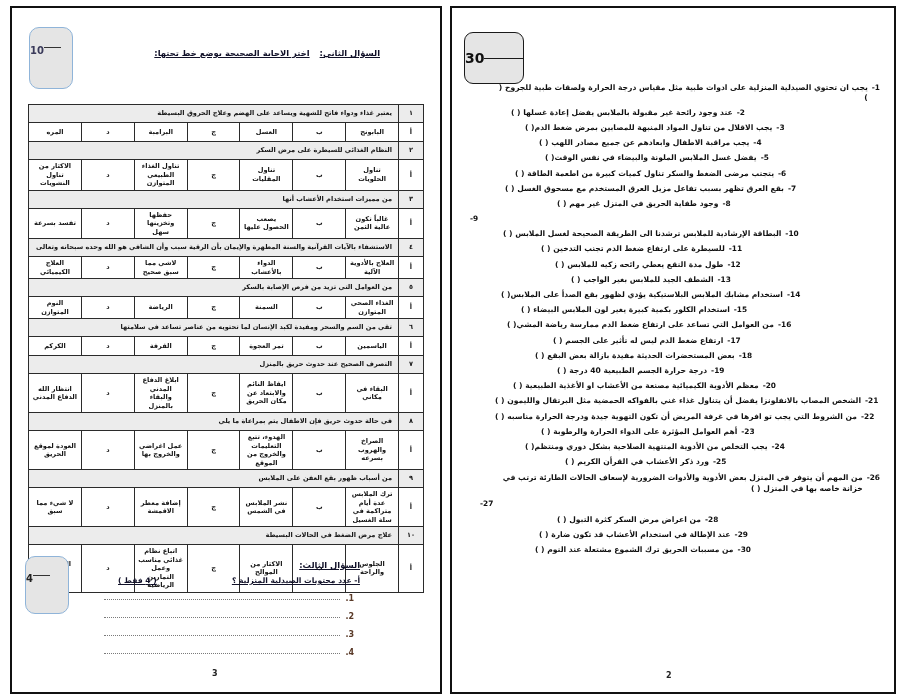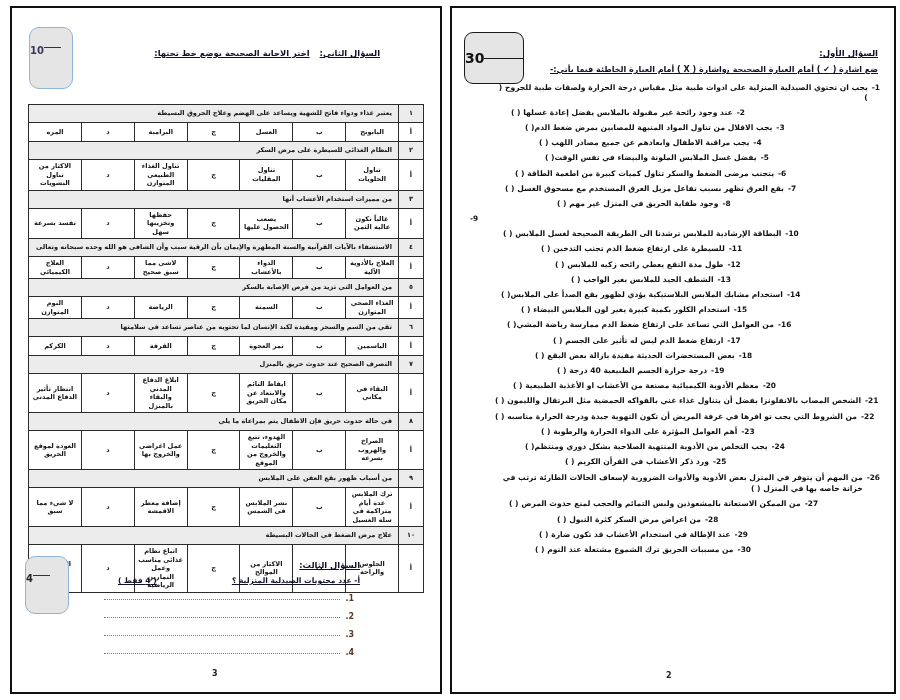--- a/index.html
+++ b/index.html
@@ -206,26 +206,20 @@
 
 <div class="sheet">
 
   <div class="page page-left">
 
     <div class="score-box dark box30">
       <div class="sep-line"></div>
       <div class="score-val">30</div>
     </div>
 
-    <div class="q1-head">
-      <div class="q-title">السؤال الأول:</div>
-      <div class="q-instr">
-        <span>ضع  اشارة ( </span><span class="mark">✔</span><span> ) أمام العبارة الصحيحة ,واشارة ( </span><span class="mark">X</span><span> ) أمام العبارة الخاطئة فيما يأتي:-</span>
-      </div>
-    </div>
 
     <div class="items">
       <div class="item" style="justify-content:flex-start;">
         <span class="num">1-</span>
         <span class="txt">يجب ان تحتوي الصيدلية المنزلية على ادوات طبية مثل مقياس درجة الحرارة ولصقات طبية للجروح (     )</span>
       </div>
       <div class="item" style="justify-content:flex-end;padding-left:16px;">
         <span class="num">2-</span>
         <span class="txt">عند وجود رائحة غير مقبولة بالملابس يفضل إعادة غسلها (     )</span>
       </div>
@@ -319,21 +313,20 @@
       <div class="item" style="justify-content:flex-end;padding-left:70px;">
         <span class="num">25-</span>
         <span class="txt">ورد ذكر الأعشاب في القرأن الكريم (     )</span>
       </div>
       <div class="item wrap2" style="justify-content:flex-end;padding-left:0px;">
         <span class="num">26-</span>
         <span class="txt">من المهم أن يتوفر في المنزل بعض الأدوية والأدوات الضرورية لإسعاف الحالات الطارئة ترتب في خزانة خاصه بها في المنزل (     )</span>
       </div>
       <div class="item" style="justify-content:flex-end;padding-left:14px;">
         <span class="num">27-</span>
-        <span class="txt">من الممكن الاستعانة بالمشعوذين ولبس التمائم والحجب لمنع حدوث المرض (     )</span>
       </div>
       <div class="item" style="justify-content:flex-end;padding-left:62px;">
         <span class="num">28-</span>
         <span class="txt">من اعراض مرض السكر كثرة التبول (     )</span>
       </div>
       <div class="item" style="justify-content:flex-end;padding-left:44px;">
         <span class="num">29-</span>
         <span class="txt">عند الإطالة في استخدام الأعشاب قد تكون ضارة (     )</span>
       </div>
       <div class="item" style="justify-content:flex-end;padding-left:40px;">
@@ -454,21 +447,21 @@
           <td class="stem" colspan="7">التصرف الصحيح عند حدوث حريق بالمنزل</td>
         </tr>
         <tr class="opts">
           <td class="rownum">أ</td>
           <td class="opt opt-a">البقاء في مكاني</td>
           <td class="lbl">ب</td>
           <td class="opt opt-b">ايقاظ النائم والابتعاد عن مكان الحريق</td>
           <td class="lbl">ج</td>
           <td class="opt opt-c">ابلاغ الدفاع المدني والبقاء بالمنزل</td>
           <td class="lbl">د</td>
-          <td class="opt opt-d">انتظار تأثير الدفاع المدني</td>
+          <td class="opt opt-d">انتظار الله الدفاع المدني</td>
         </tr>
 
         <tr class="stem">
           <td class="qnum">٨</td>
           <td class="stem" colspan="7">في حالة حدوث حريق فإن الاطفال يتم بمراعاة ما يلي</td>
         </tr>
         <tr class="opts">
           <td class="rownum">أ</td>
           <td class="opt opt-a">الصراخ والهروب بسرعه</td>
           <td class="lbl">ب</td>

